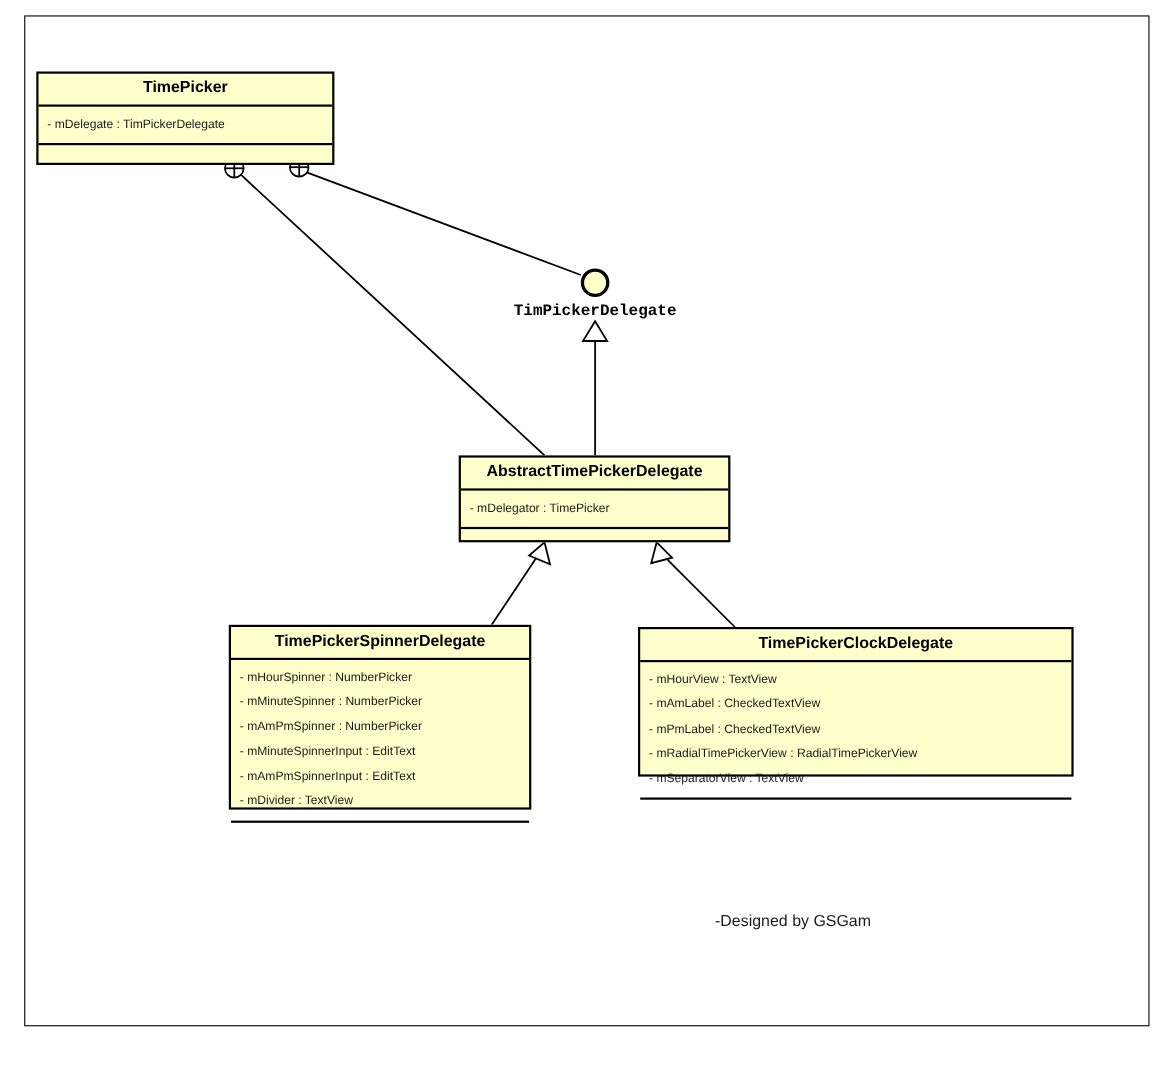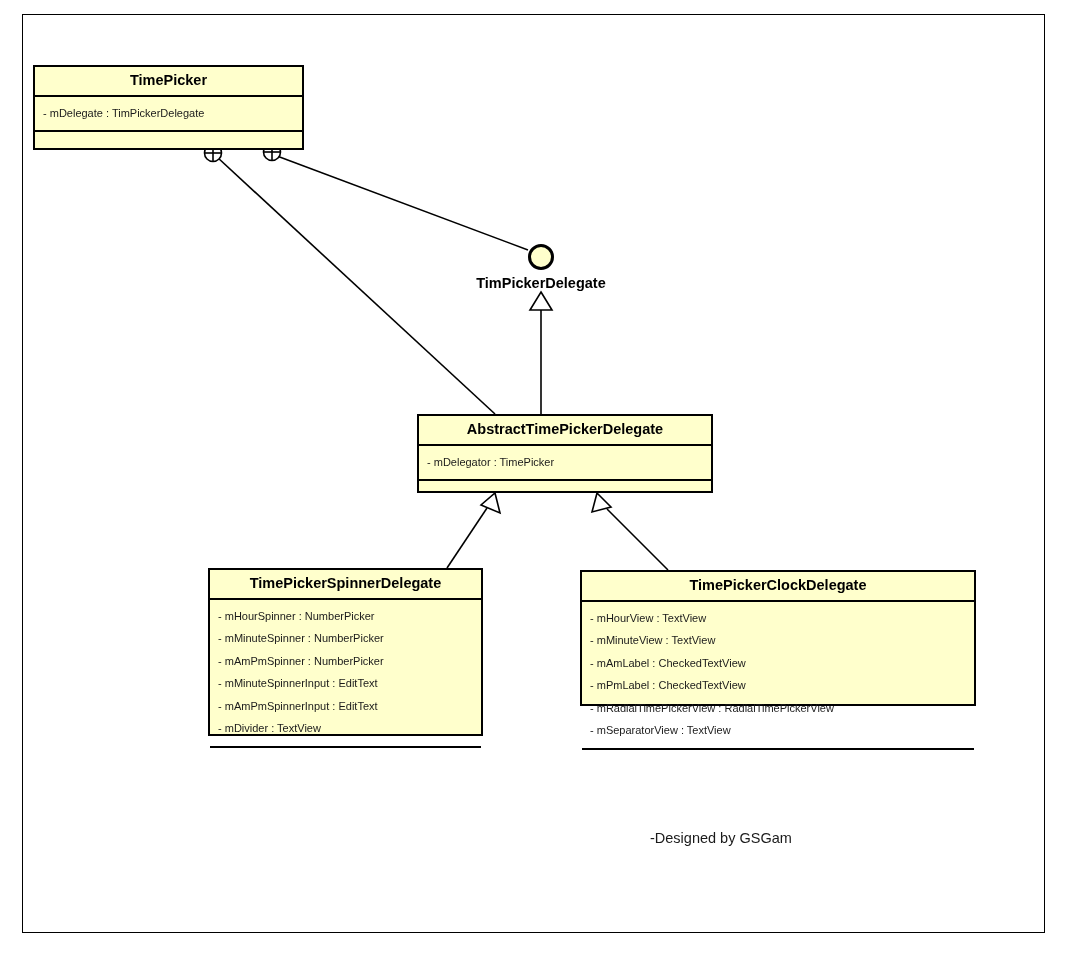--- a/index.html
+++ b/index.html
@@ -145,24 +145,24 @@
   <div class="uml-class" style="left:33px; top:65px; width:271px; height:85px;">
     <div class="uml-title">TimePicker</div>
     <div class="uml-attrs">
       <div class="uml-attr">- mDelegate : TimPickerDelegate</div>
     </div>
     <div class="uml-ops"></div>
   </div>
 
   <div class="iface" style="left:0; top:0;">
     <div class="iface-circle" style="left:528px; top:244px;"></div>
-    <div class="iface-label" style="left:441px; top:275px; width:200px;">TimPickerDelegate</div>
+    <div class="iface-label" style="left:441px; top:275px; width:200px;font-family:Liberation Mono, monospace;">TimPickerDelegate</div>
   </div>
 
-  <div class="uml-class" style="left:417px; top:414px; width:296px; height:79px;">
+  <div class="uml-class" style="left:417px; top:414px; width:247px; height:79px;">
     <div class="uml-title">AbstractTimePickerDelegate</div>
     <div class="uml-attrs">
       <div class="uml-attr">- mDelegator : TimePicker</div>
     </div>
     <div class="uml-ops"></div>
   </div>
 
   <div class="uml-class" style="left:208px; top:568px; width:275px; height:168px;">
     <div class="uml-title">TimePickerSpinnerDelegate</div>
     <div class="uml-attrs">
@@ -173,21 +173,20 @@
       <div class="uml-attr">- mAmPmSpinnerInput : EditText</div>
       <div class="uml-attr">- mDivider : TextView</div>
     </div>
     <div class="uml-ops"></div>
   </div>
 
   <div class="uml-class" style="left:580px; top:570px; width:396px; height:136px;">
     <div class="uml-title">TimePickerClockDelegate</div>
     <div class="uml-attrs">
       <div class="uml-attr">- mHourView : TextView</div>
-      <div class="uml-attr">- mMinuteView : TextView</div>
       <div class="uml-attr">- mAmLabel : CheckedTextView</div>
       <div class="uml-attr">- mPmLabel : CheckedTextView</div>
       <div class="uml-attr">- mRadialTimePickerView : RadialTimePickerView</div>
       <div class="uml-attr">- mSeparatorView : TextView</div>
     </div>
     <div class="uml-ops"></div>
   </div>
 
   <div id="credit">-Designed by GSGam</div>
 

